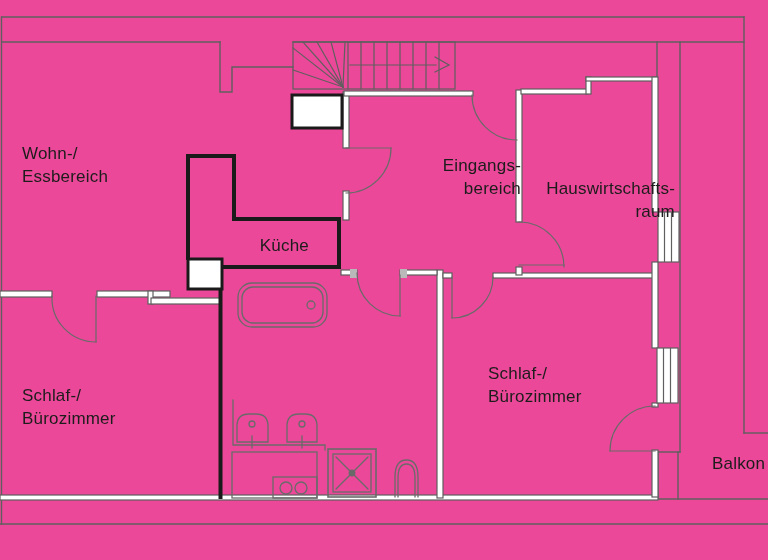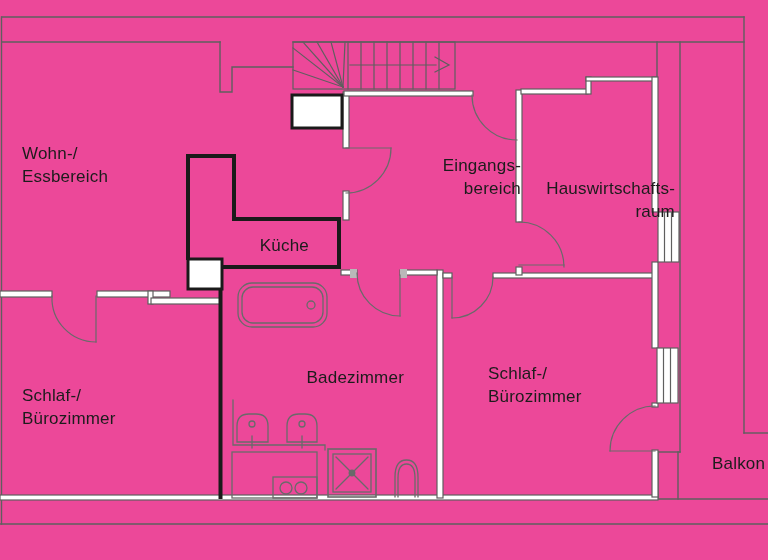--- a/index.html
+++ b/index.html
@@ -190,17 +190,16 @@
 
   <div class="room-label" style="left:22px;top:142px;">Wohn-/
 Essbereich</div>
   <div class="room-label center" style="left:207px;top:234px;width:102px;">Küche</div>
   <div class="room-label center" style="left:361px;top:154px;width:160px;">Eingangs-
 bereich</div>
   <div class="room-label center" style="left:511px;top:145px;width:164px;margin-top:32px;">Hauswirtschafts-
 raum</div>
   <div class="room-label" style="left:22px;top:384px;">Schlaf-/
 Bürozimmer</div>
-  <div class="room-label center" style="left:244px;top:366px;width:160px;">Badezimmer</div>
   <div class="room-label" style="left:488px;top:362px;">Schlaf-/
 Bürozimmer</div>
   <div class="room-label" style="left:712px;top:452px;">Balkon</div>
 </div>
 
 </body></html>

